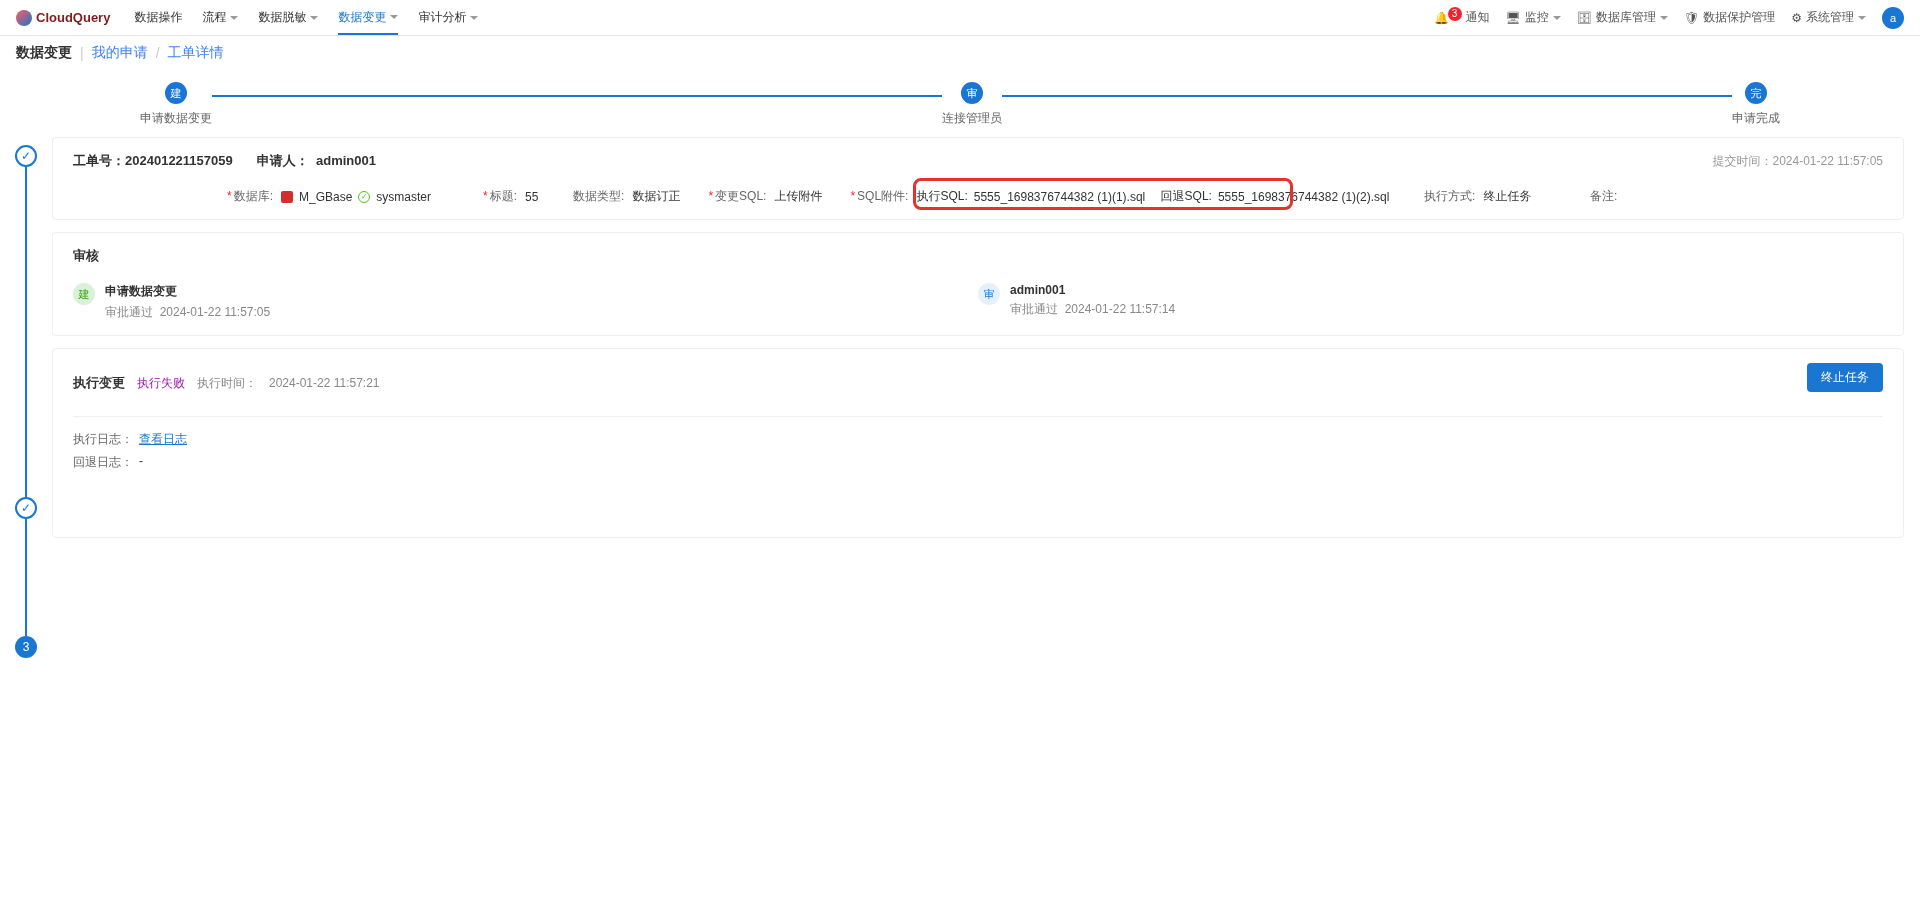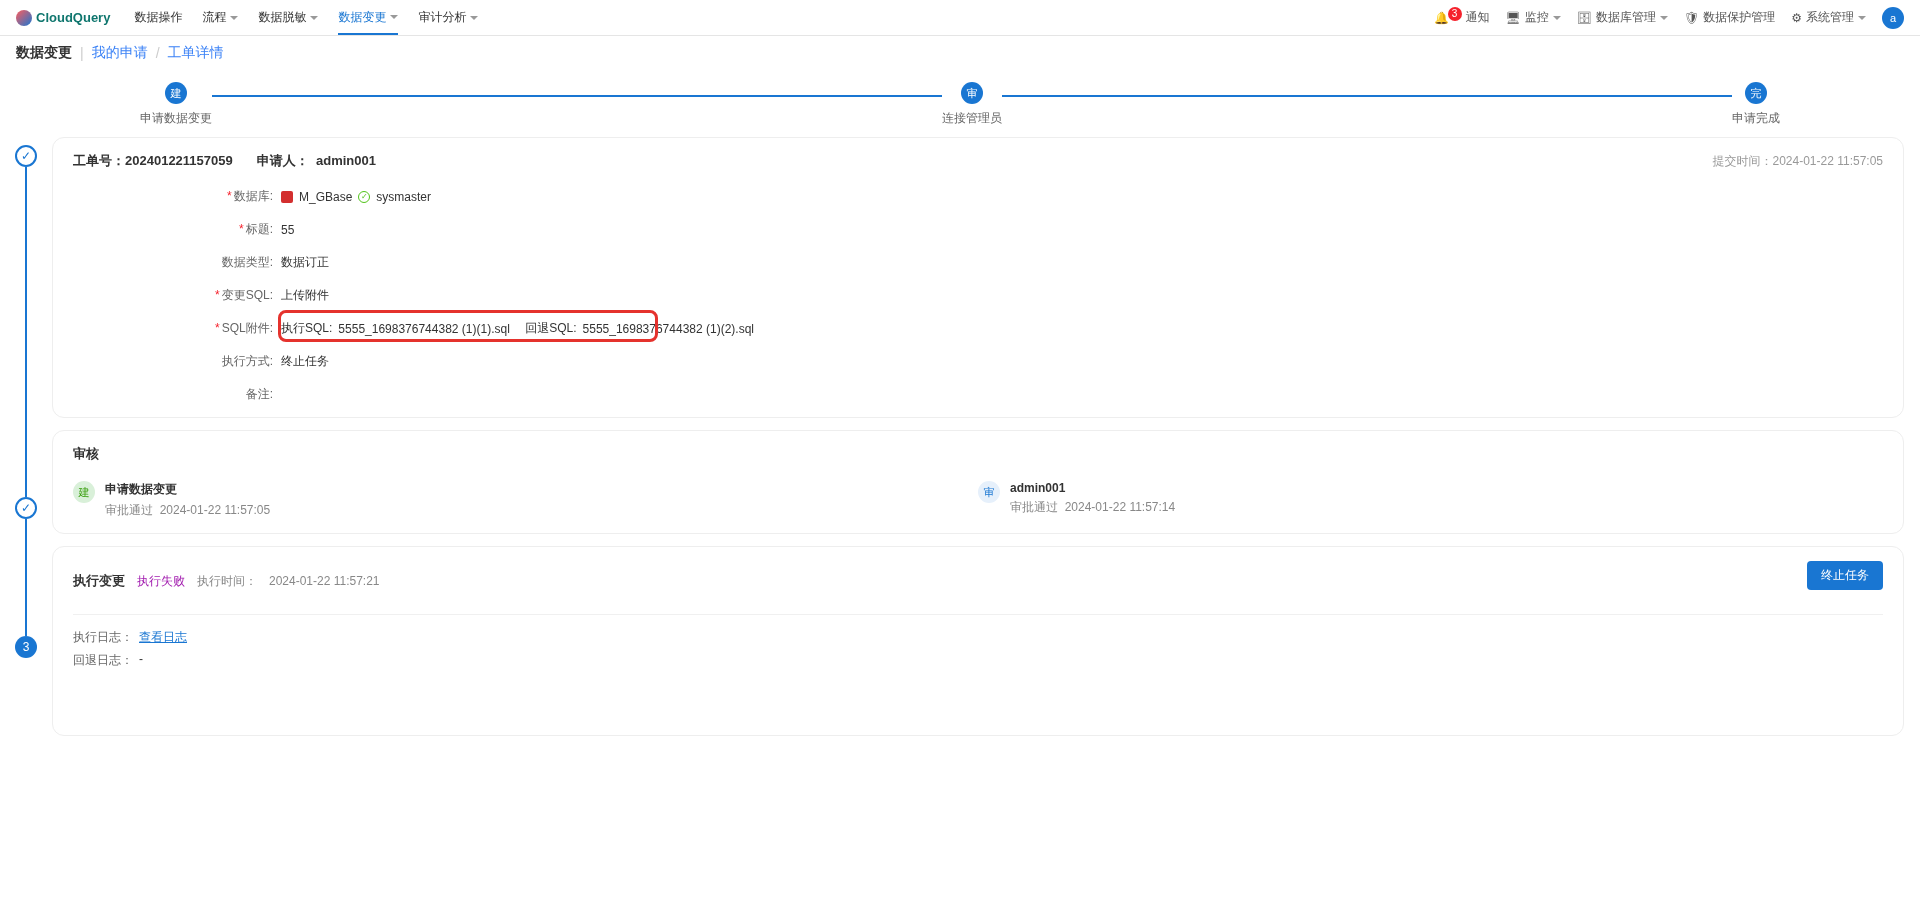--- a/index.html
+++ b/index.html
@@ -1,21 +1,21 @@
 <!DOCTYPE html>
 <html><head>
 <meta charset="utf-8">
 <style>
 * { box-sizing: border-box; margin: 0; padding: 0; }
 body { font-family: -apple-system, "PingFang SC", "Microsoft YaHei", sans-serif; font-size: 12px; color: #333; background: #fff; }
 
 
 .topnav { height: 36px; border-bottom: 1px solid #e5e5e5; display: flex; align-items: center; padding: 0 16px; justify-content: space-between; }
 .topnav-left { display: flex; align-items: center; gap: 24px; }
-.logo { display: flex; align-items: center; gap: 4px; font-weight: 600; color: #0f766e; font-size: 13px; }
+.logo { display: flex; align-items: center; gap: 4px; font-weight: 600; color: #7f1d1d; font-size: 13px; }
 .logo-icon { width: 16px; height: 16px; border-radius: 50%; background: linear-gradient(135deg,#ff5c5c,#1976d2); display: inline-block; }
 .nav-items { display: flex; gap: 20px; }
 .nav-item { color: #333; cursor: pointer; padding: 8px 0; display: flex; align-items: center; gap: 4px; }
 .nav-item.active { color: #1976d2; border-bottom: 2px solid #1976d2; padding-bottom: 7px; }
 .chevron-down { width: 0; height: 0; border-left: 4px solid transparent; border-right: 4px solid transparent; border-top: 4px solid #999; display: inline-block; }
 .topnav-right { display: flex; align-items: center; gap: 16px; }
 .tr-item { color: #555; display: flex; align-items: center; gap: 4px; cursor: pointer; font-size: 12px; }
 .bell-icon::before { content: "🔔"; font-size: 12px; }
 .badge { background:#f5222d; color:#fff; border-radius: 8px; font-size: 10px; padding: 0 4px; min-width: 14px; height: 14px; line-height: 14px; text-align: center; margin-left:-6px; margin-top:-8px; }
 .monitor-icon::before { content: "🖥"; font-size: 12px; }
@@ -37,29 +37,29 @@
 .step-label { margin-top: 6px; font-size: 12px; color: #666; }
 .step-line { flex: 1; height: 2px; background: #1976d2; margin-top: -18px; }
 
 
 .main { display: flex; padding: 4px 16px 20px 8px; gap: 8px; align-items: stretch; }
 .timeline { width: 36px; display: flex; flex-direction: column; align-items: center; padding-top: 8px; }
 .tl-dot { width: 22px; height: 22px; border-radius: 50%; border: 2px solid #1976d2; color: #1976d2; display: flex; align-items: center; justify-content: center; font-size: 12px; background: #fff; flex-shrink: 0; }
 .tl-dot.num { background: #1976d2; color: #fff; border: none; }
 .tl-line { width: 2px; background: #1976d2; }
 .panels { flex: 1; display: flex; flex-direction: column; gap: 12px; }
-.panel { border: 1px solid #eee; border-radius: 12px; background: #fff; padding: 14px 20px; }
+.panel { border: 1px solid #eee; border-radius: 4px; background: #fff; padding: 14px 20px; }
 
 
 .p1-header { display: flex; justify-content: space-between; align-items: center; margin-bottom: 18px; }
 .p1-left { display: flex; gap: 24px; font-weight: 600; color: #333; font-size: 13px; }
 .p1-right { color: #999; font-size: 12px; }
 
 
-.form-rows { margin-left: 130px; display: flex; flex-direction: column; gap: 16px; }
+.form-rows { margin-left: 130px; display: flex; flex-direction: row; gap: 16px; }
 .frow { display: flex; align-items: center; }
 .flabel { width: 70px; text-align: right; color: #666; margin-right: 8px; font-size: 12px; }
 .flabel .req { color: #f5222d; margin-right: 2px; }
 .fvalue { color: #333; font-size: 12px; display: flex; align-items: center; gap: 6px; }
 .tiny-db-icon { width: 12px; height: 12px; background: #d32f2f; display: inline-block; border-radius: 2px; }
 .verify-icon { width: 12px; height: 12px; border: 1.5px solid #52c41a; border-radius: 50%; display: inline-flex; align-items: center; justify-content: center; color:#52c41a; font-size: 8px; }
 .sql-attach { position: relative; }
 .red-box { position: absolute; left: -3px; top: -10px; width: 380px; height: 32px; border: 3px solid #e5322d; border-radius: 8px; pointer-events: none; }
 
 

